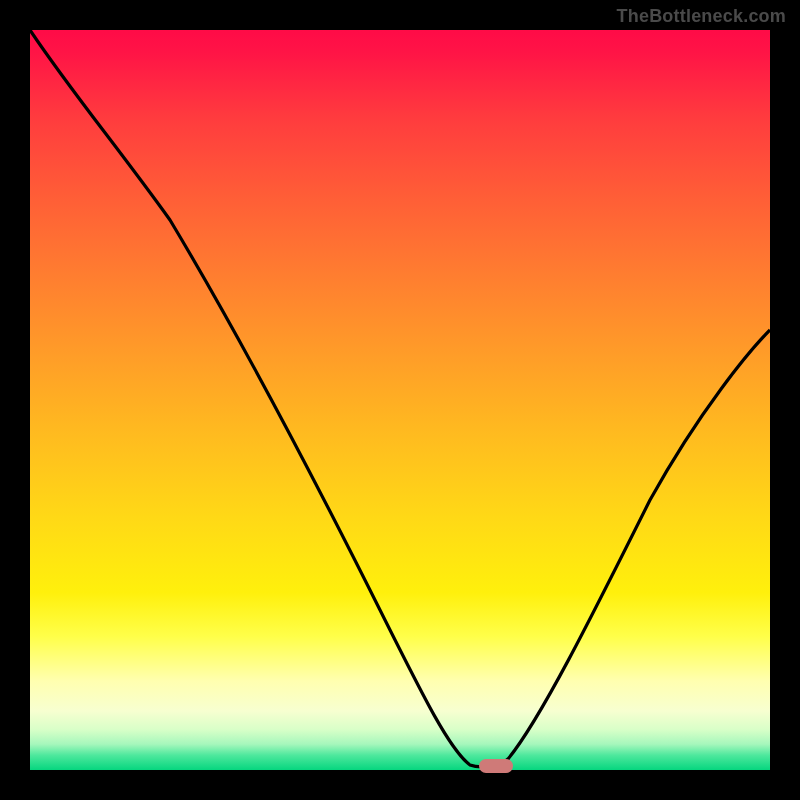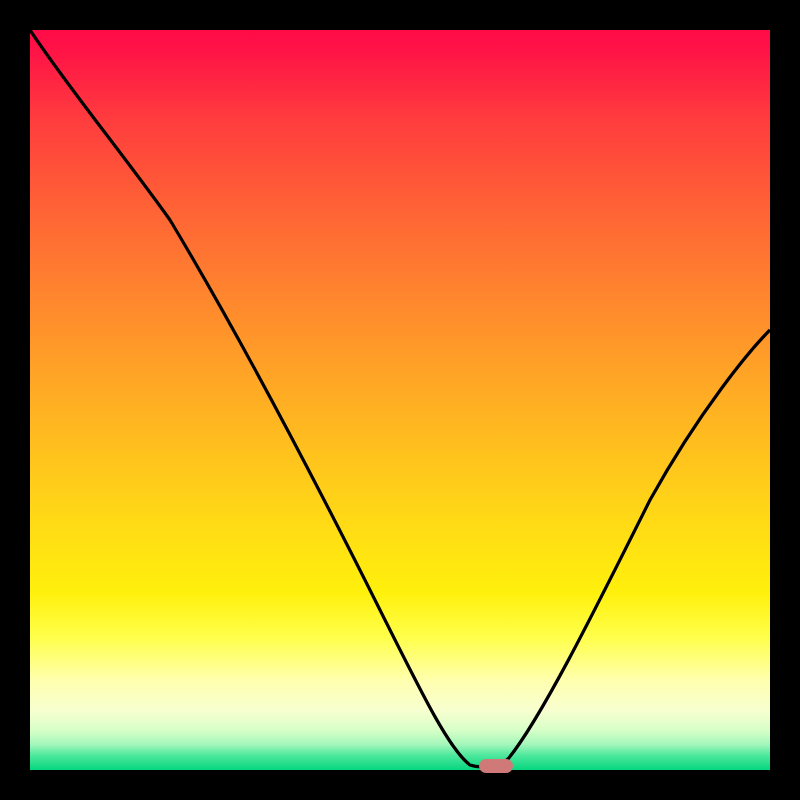--- a/index.html
+++ b/index.html
@@ -40,13 +40,14 @@
              C 40 60, 90 120, 140 190
              C 200 290, 270 420, 350 580
              C 395 670, 420 720, 440 735
              C 448 738, 468 738, 478 729
              C 510 690, 560 590, 620 470
              C 670 380, 720 320, 740 300" fill="none" stroke="#000" stroke-width="3.2"></path>
   </svg>
 
   <div class="marker" style="left:496px;top:766px"></div>
 
+  <div class="wm">TheBottleneck.com</div>
 </div>
 
 </body></html>

